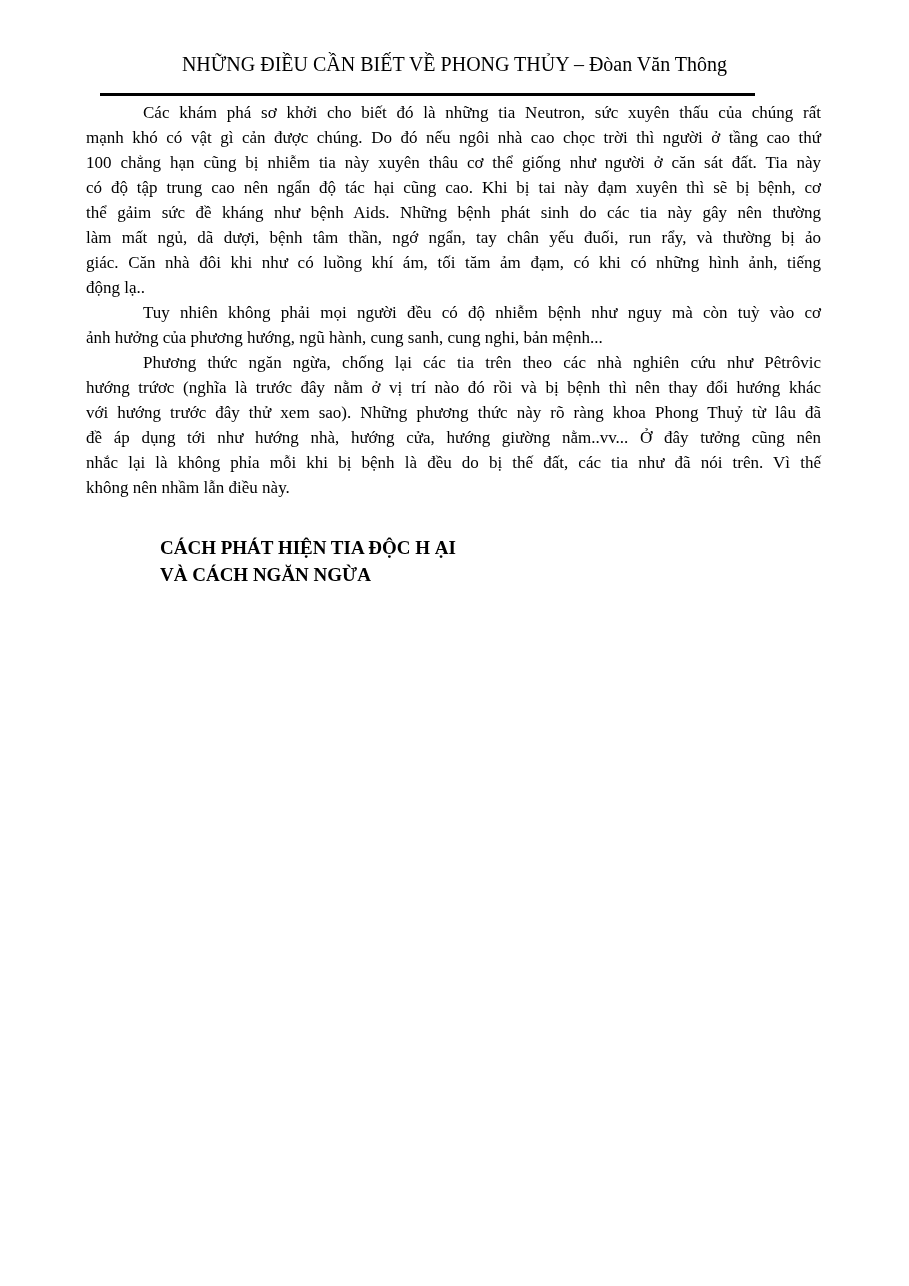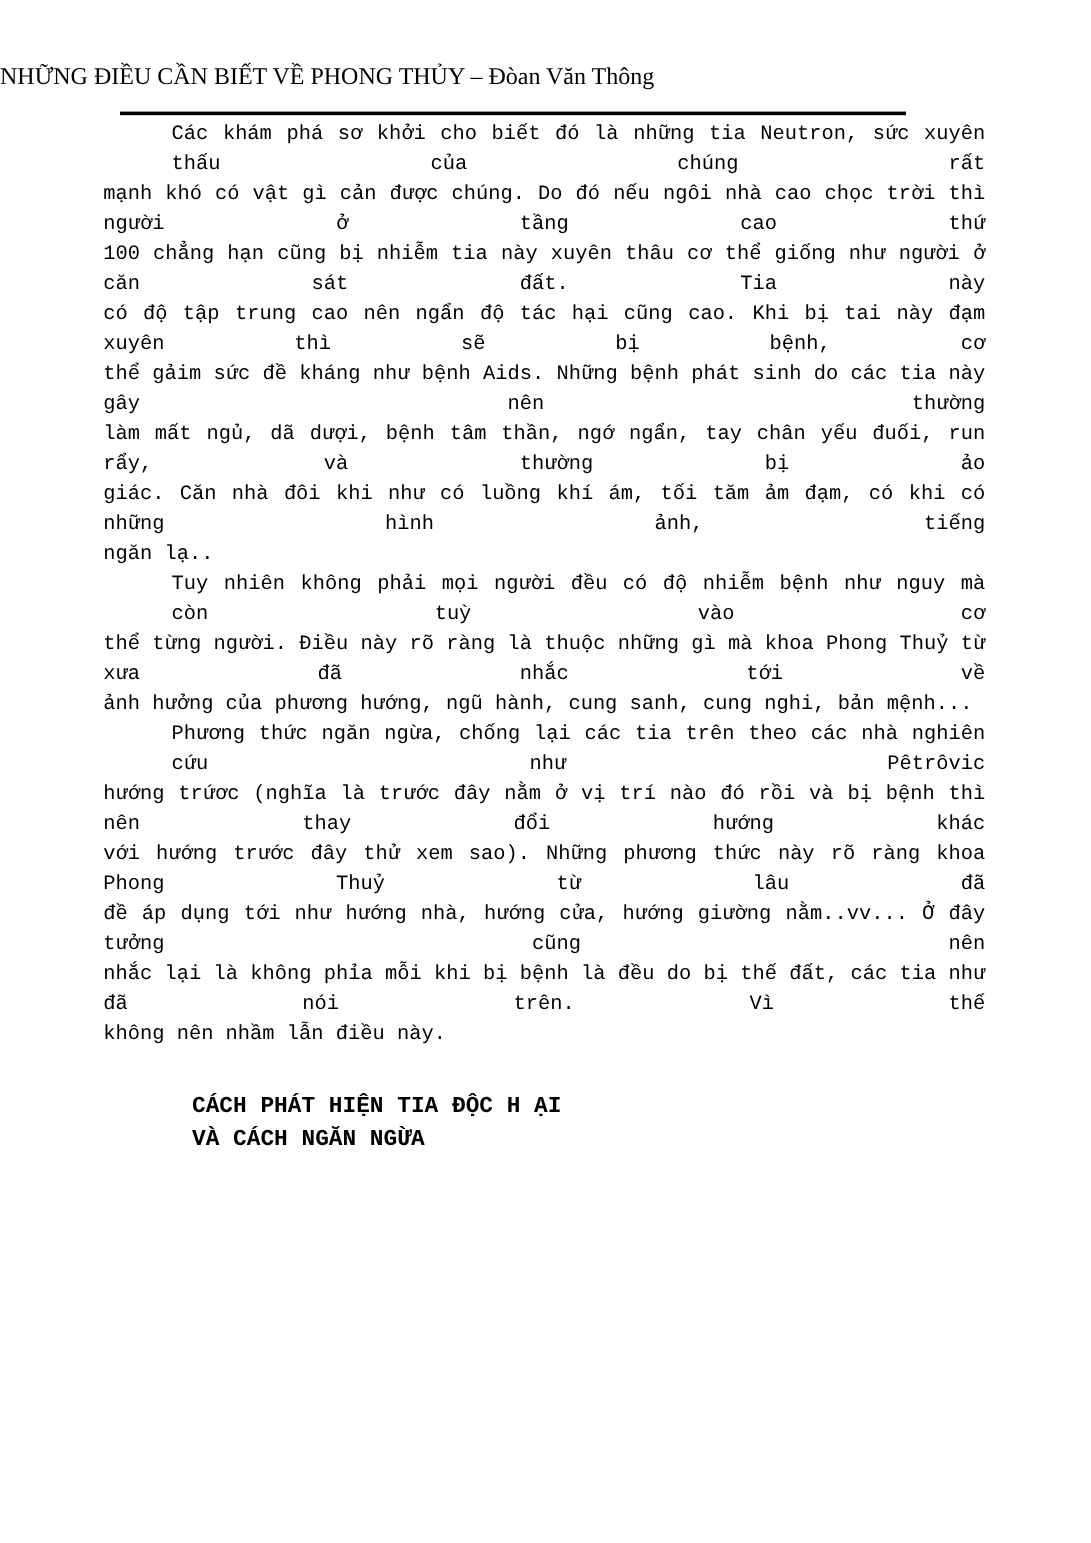--- a/index.html
+++ b/index.html
@@ -11,36 +11,36 @@
     position: relative;
     overflow: hidden;
   }
   .page {
     position: relative;
     width: 909px; height: 1286px;
     background: #ffffff;
   }
   .running-header {
     margin: 52px 0 0 0;
+    text-align: center;
     font-size: 20px;
     line-height: 24px;
     white-space: nowrap;
   }
   .header-rule {
     margin: 17px 0 0 100px;
     width: 655px;
     height: 3px;
     background: #000000;
   }
   .text-block {
     margin: 4px 0 0 86px;
     width: 735px;
     font-size: 17px;
     line-height: 25px;
-    font-family: Liberation Mono, monospace;
   }
   .ln {
     text-align: justify;
     text-align-last: justify;
   }
   .ln.first { padding-left: 57px; }
   .ln.last  { text-align-last: left; }
   .section-heading {
     margin-top: 34px;
     margin-left: 74px;
@@ -69,26 +69,25 @@
   <div class="text-block">
 
     <div class="para">
       <div class="ln first">Các khám phá sơ khởi cho biết đó là những tia Neutron, sức xuyên thấu của chúng rất</div>
       <div class="ln">mạnh khó có vật gì cản được chúng. Do đó nếu ngôi nhà cao chọc trời thì người ở tầng cao thứ</div>
       <div class="ln">100 chẳng hạn cũng bị nhiễm tia này xuyên thâu cơ thể giống như người ở căn sát đất. Tia này</div>
       <div class="ln">có độ tập trung cao nên ngẩn độ tác hại cũng cao. Khi bị tai này đạm xuyên thì sẽ bị bệnh, cơ</div>
       <div class="ln">thể gảim sức đề kháng như bệnh Aids. Những bệnh phát sinh do các tia này gây nên thường</div>
       <div class="ln">làm mất ngủ, dã dượi, bệnh tâm thần, ngớ ngẩn, tay chân yếu đuối, run rẩy, và thường bị ảo</div>
       <div class="ln">giác. Căn nhà đôi khi như có luồng khí ám, tối tăm ảm đạm, có khi có những hình ảnh, tiếng</div>
-      <div class="ln last">ngăn lạ..</div>
+      <div class="ln last">động lạ..</div>
     </div>
 
     <div class="para">
       <div class="ln first">Tuy nhiên không phải mọi người đều có độ nhiễm bệnh như nguy mà còn tuỳ vào cơ</div>
-      <div class="ln">thể từng người. Điều này rõ ràng là thuộc những gì mà khoa Phong Thuỷ từ xưa đã nhắc tới về</div>
       <div class="ln last">ảnh hưởng của phương hướng, ngũ hành, cung sanh, cung nghi, bản mệnh...</div>
     </div>
 
     <div class="para">
       <div class="ln first">Phương thức ngăn ngừa, chống lại các tia trên theo các nhà nghiên cứu như Pêtrôvic</div>
       <div class="ln">hướng trứơc (nghĩa là trước đây nằm ở vị trí nào đó rồi và bị bệnh thì nên thay đổi hướng khác</div>
       <div class="ln">với hướng trước đây thử xem sao). Những phương thức này rõ ràng khoa Phong Thuỷ từ lâu đã</div>
       <div class="ln">đề áp dụng tới như hướng  nhà, hướng cửa, hướng giường nằm..vv... Ở đây tưởng cũng nên</div>
       <div class="ln">nhắc lại là không phỉa mỗi khi bị bệnh là đều do bị thế đất, các tia như đã nói trên. Vì thế</div>
       <div class="ln last">không nên nhầm lẫn điều này.</div>

